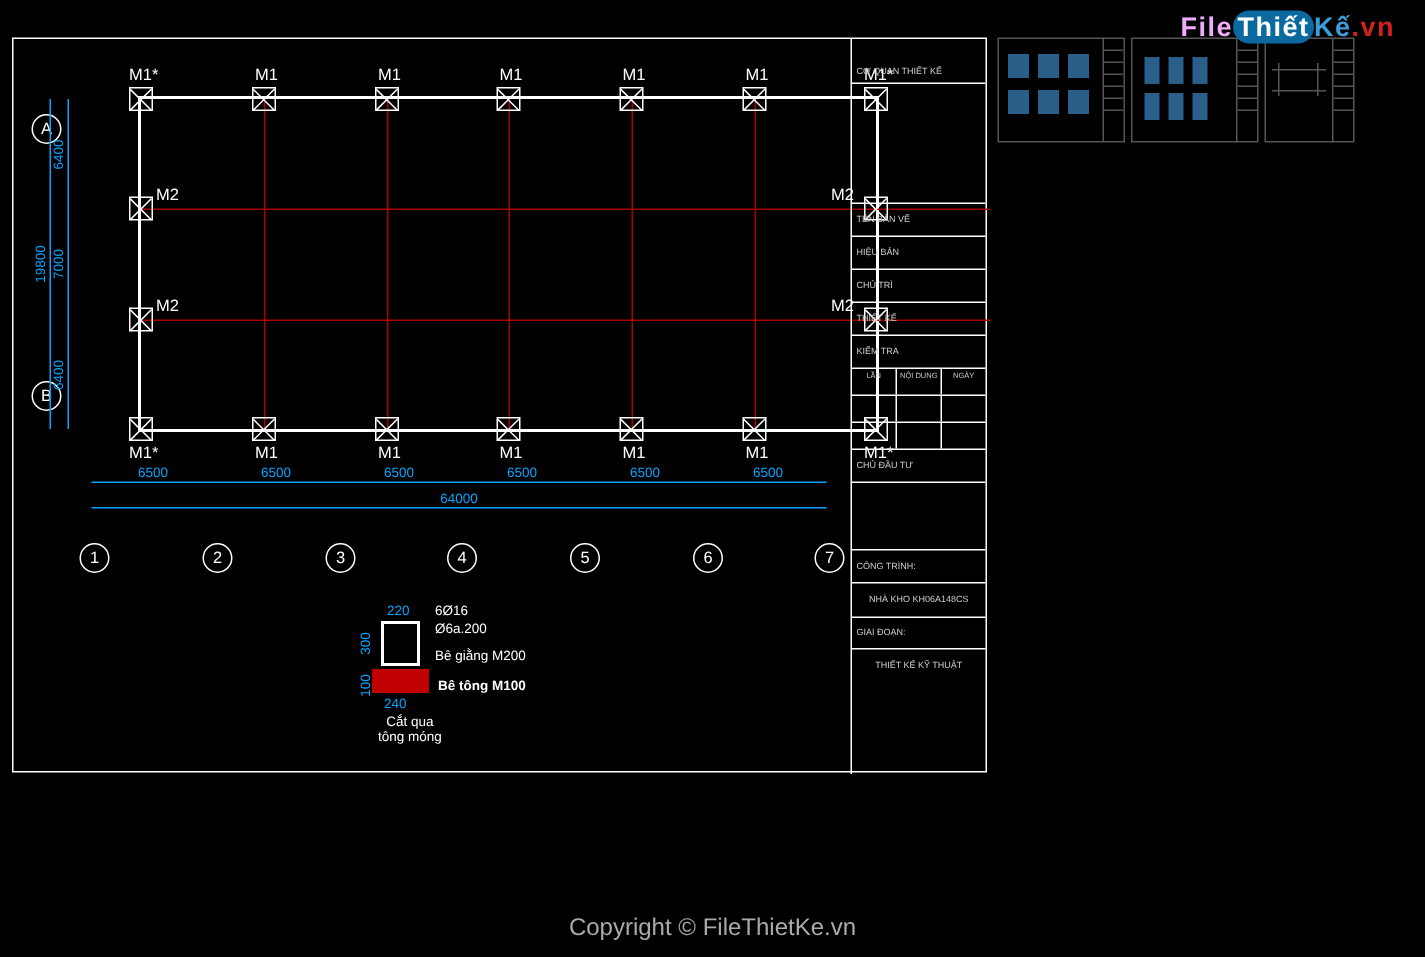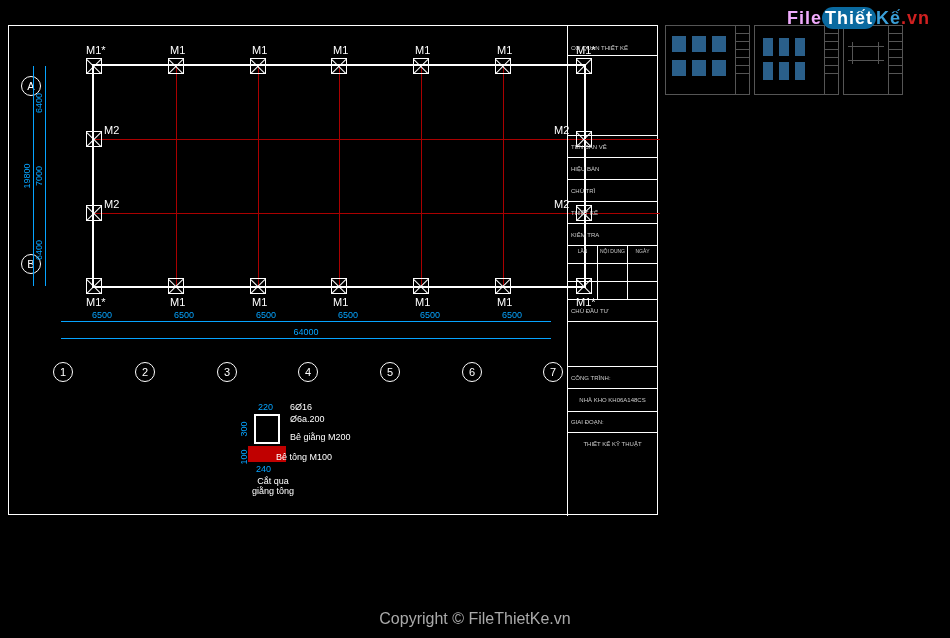--- a/index.html
+++ b/index.html
@@ -267,23 +267,23 @@
     <div class="section">
       <div class="sect-top"></div>
       <div class="sect-bot"></div>
       <div class="sect-dim" style="left:34px; top:-4px;">220</div>
       <div class="sect-dim" style="left:12px; top:18px; transform:rotate(-90deg);">300</div>
       <div class="sect-dim" style="left:12px; top:46px; transform:rotate(-90deg);">100</div>
       <div class="sect-dim" style="left:32px; top:58px;">240</div>
       <div class="sect-label" style="left:66px; top:-4px;">6Ø16</div>
       <div class="sect-label" style="left:66px; top:8px;">Ø6a.200</div>
       <div class="sect-label" style="left:66px; top:26px;">Bê giằng M200</div>
-      <div class="sect-label" style="left:52px; top:46px;">Bê tông M100</div>
+      <div class="sect-label" style="left:68px; top:46px;font-weight:bold;">Bê tông M100</div>
       <div class="sect-label" style="left:28px; top:70px; white-space:pre; text-align:center;">Cắt qua
-giằng tông</div>
+tông móng</div>
     </div>
   </div>
 
   <div class="title-block">
     <div class="tb-row med">
         <span>CƠ QUAN THIẾT KẾ</span>
       </div>
     <div class="tb-row tall"></div>
     <div class="tb-row sm">
         <span>TÊN BẢN VẼ</span>

